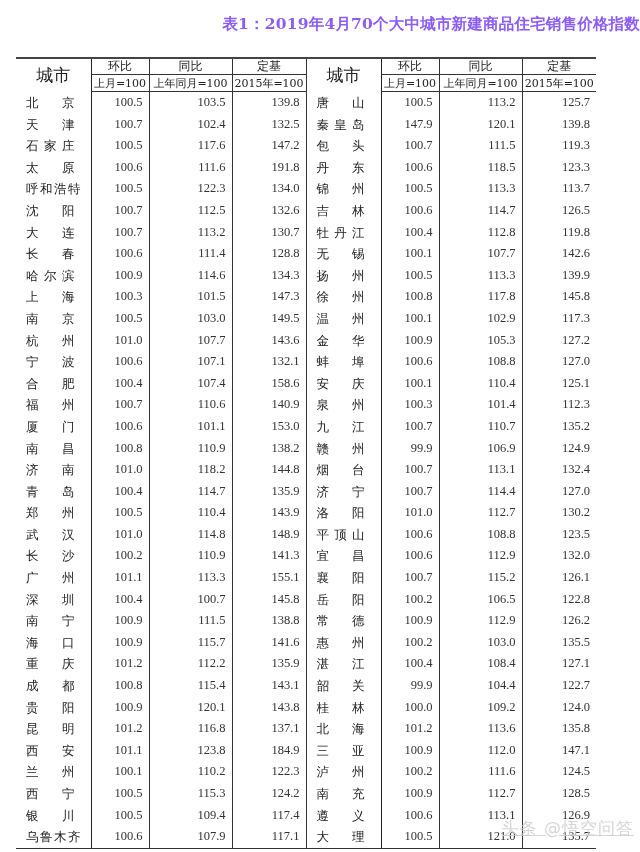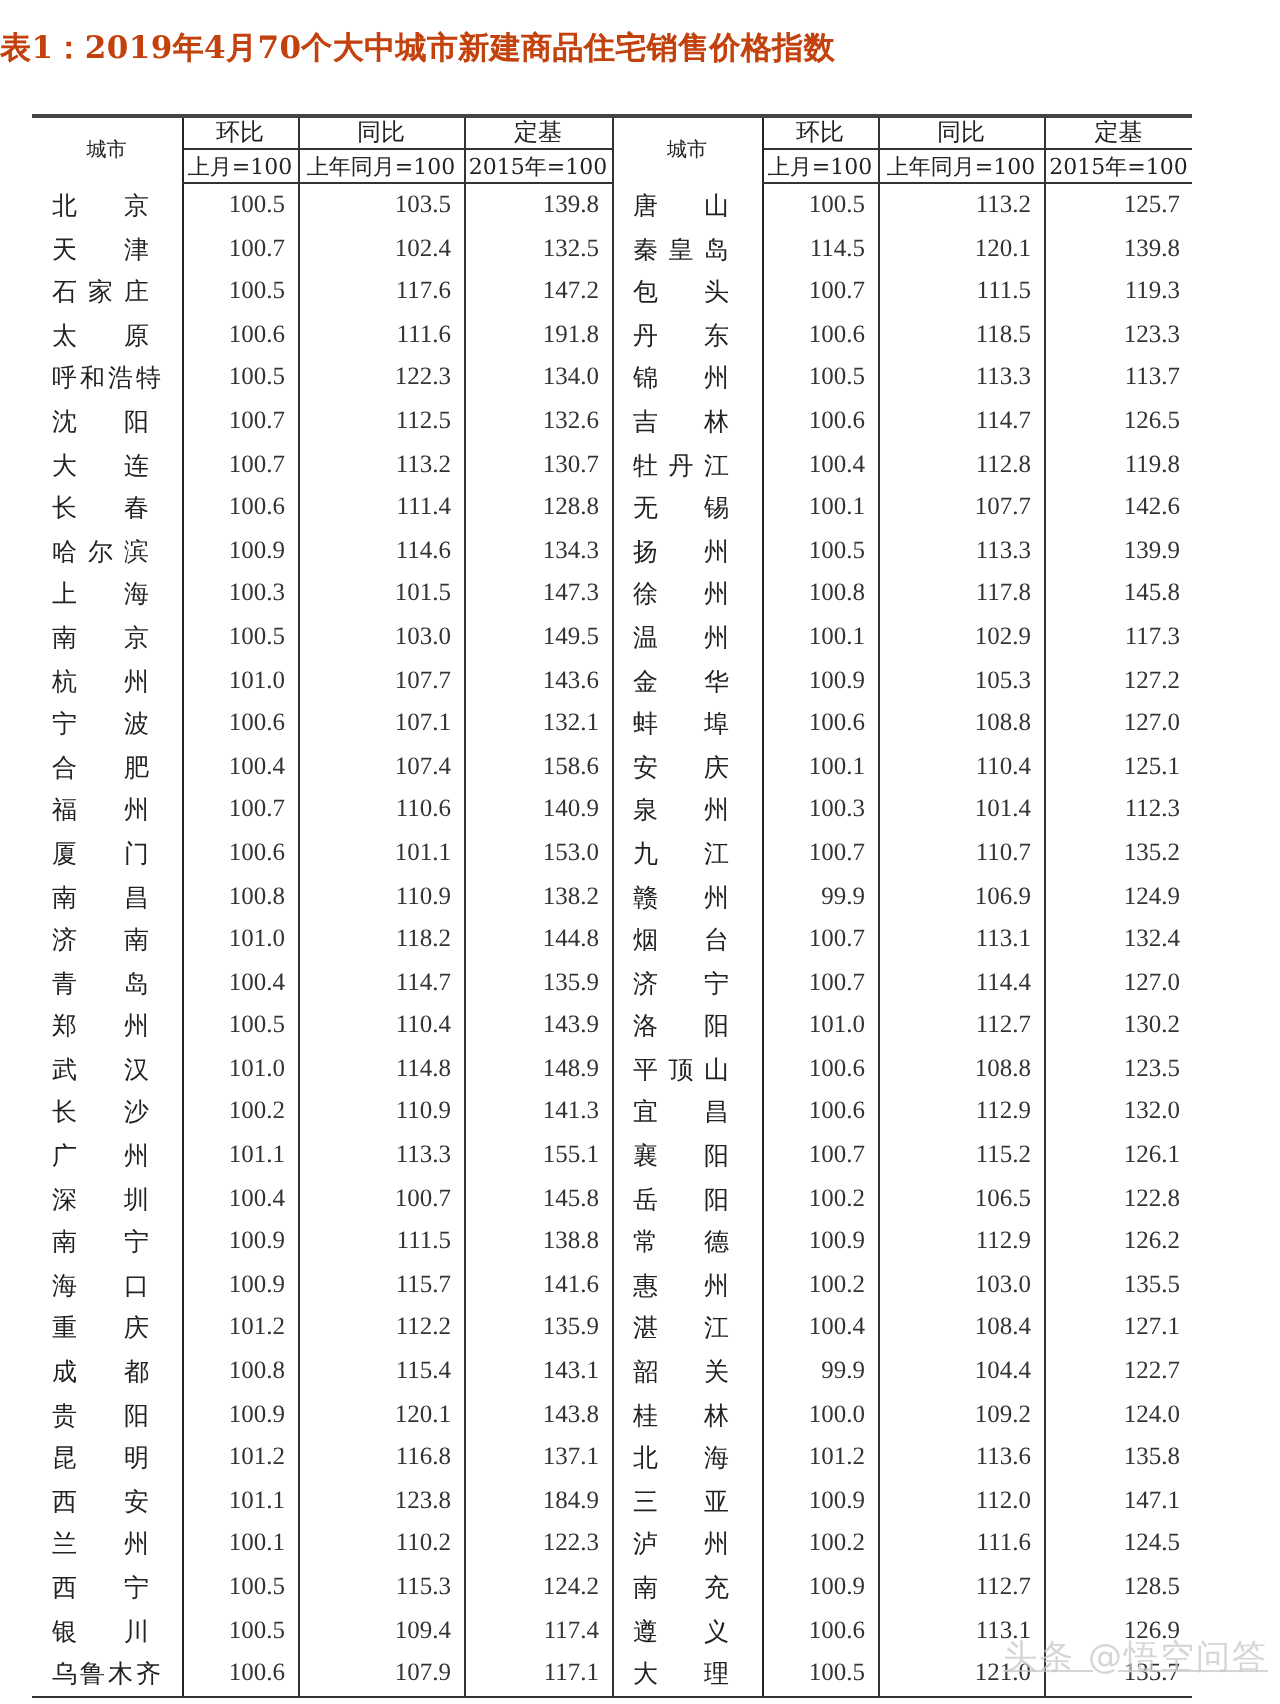--- a/index.html
+++ b/index.html
@@ -1,30 +1,30 @@
 <!DOCTYPE html>
 <html><head>
 <meta charset="utf-8">
 <style>
   html, body { margin: 0; padding: 0; background: #ffffff; }
   body { width: 640px; height: 852px; position: relative; overflow: hidden;
          font-family: "DejaVu Serif", "Liberation Serif", serif; color: #222; }
-  .title { position: absolute; top: 14px; left: 0; width: 640px; text-align: left;
-           font-size: 15.5px; font-weight: bold; letter-spacing: 0.2px; color: #c2410c; }
+  .title { position: absolute; top: 14px; left: 0; width: 640px; text-align: right;
+           font-size: 15.5px; font-weight: bold; letter-spacing: 0.2px; color: #8b5cf6; }
   table { position: absolute; left: 16px; top: 57px; border-collapse: collapse;
           table-layout: fixed; width: 580px; }
   col.c-city { width: 75px; }
   col.c-hb { width: 58px; }
   col.c-tb { width: 83px; }
   col.c-dj { width: 74px; }
   thead tr.h1 th { border-top: 2px solid #444; height: 15px; }
   th { font-weight: normal; font-size: 12px; padding: 0; text-align: center; line-height: 15px; color: #222; }
   th.sub { font-size: 11px; border-top: 1px solid #333; height: 16px; }
   thead tr.h2 th { border-bottom: 1.5px solid #333; }
-  th.city-h { vertical-align: middle; font-size: 10px; font-family: Liberation Serif, serif; }
+  th.city-h { vertical-align: middle; font-size: 17px; }
   td { font-size: 11.5px; height: 21.6px; padding: 0; line-height: 21.6px; color: #333; }
   td.city { text-align: justify; text-align-last: justify; padding: 0 16px 0 10px;
             font-family: "DejaVu Sans", "Liberation Sans", sans-serif; font-size: 12.5px; color: #222; }
   td.city.long { padding: 0 10px 0 10px; margin-top: 48px; }
   td.num { text-align: right; padding-right: 6px; font-family: "Liberation Serif", "DejaVu Serif", serif; font-size: 12.5px; }
   .bl { border-left: 1px solid #333; }
   .bl2 { border-left: 1.5px solid #222; }
   tbody tr:last-child td { border-bottom: 1.5px solid #333; }
   .watermark { position: absolute; right: 6px; bottom: 12px; font-family: "DejaVu Sans", sans-serif;
                font-size: 17px; color: rgba(200,200,200,0.75); letter-spacing: 1px; text-decoration: underline; }
@@ -75,21 +75,21 @@
         <td class="num bl2">100.5</td>
         <td class="num bl">113.2</td>
         <td class="num bl">125.7</td>
       </tr>
       <tr>
         <td class="city">天 津</td>
         <td class="num bl2">100.7</td>
         <td class="num bl">102.4</td>
         <td class="num bl">132.5</td>
         <td class="city bl">秦皇岛</td>
-        <td class="num bl2">114.5</td>
+        <td class="num bl2">147.9</td>
         <td class="num bl">120.1</td>
         <td class="num bl">139.8</td>
       </tr>
       <tr>
         <td class="city">石家庄</td>
         <td class="num bl2">100.5</td>
         <td class="num bl">117.6</td>
         <td class="num bl">147.2</td>
         <td class="city bl">包 头</td>
         <td class="num bl2">100.7</td>

